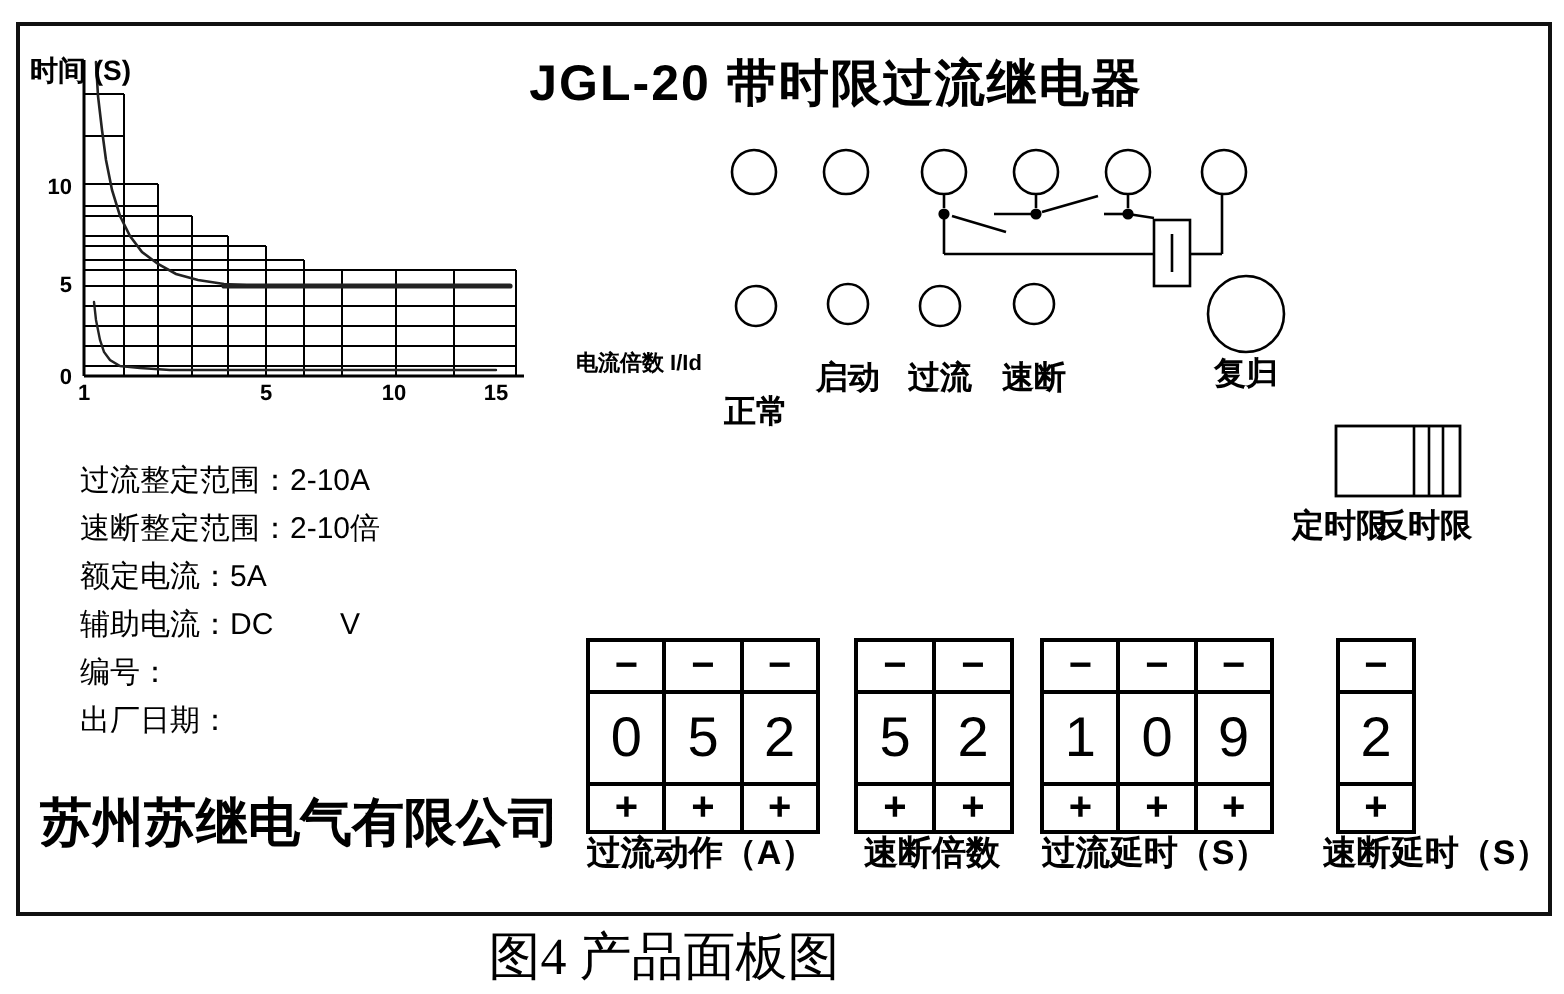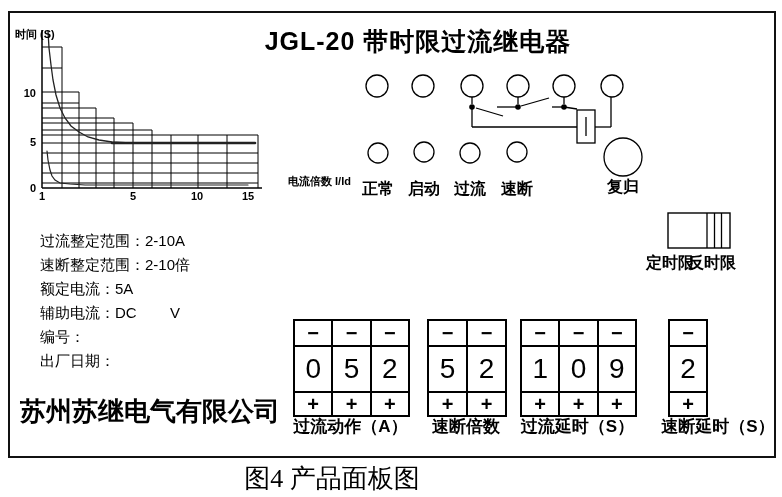--- a/index.html
+++ b/index.html
@@ -3,21 +3,21 @@
 <meta charset="utf-8">
 <style>
   html,body{margin:0;padding:0;background:#fff;}
   #stage{
     position:relative;width:782px;height:497px;background:#ffffff;
     font-family:"Liberation Sans","DejaVu Sans",sans-serif;color:#000;overflow:hidden;
   }
   .abs{position:absolute;}
   #panel-border{left:8px;top:11px;width:764px;height:443px;border:2px solid #111;background:#fff;}
   #page-title{left:258px;top:25px;width:320px;text-align:center;font-size:25px;font-weight:bold;letter-spacing:1px;white-space:nowrap;}
-  #y-axis-label{left:15px;top:27px;font-size:11px;font-weight:bold;white-space:nowrap;}
+  #y-axis-label{left:15px;top:27px;font-size:14px;font-weight:bold;white-space:nowrap;}
   #x-axis-label{left:264px;top:174px;font-size:11px;font-weight:bold;white-space:nowrap;padding-left:24px;}
   .ind-label{position:absolute;top:179px;transform:translateX(-50%);font-size:16px;font-weight:bold;white-space:nowrap;}
   #reset-label{left:623px;top:177px;transform:translateX(-50%);font-size:16px;font-weight:bold;}
   .sw-label{position:absolute;top:253px;transform:translateX(-50%);font-size:16px;font-weight:bold;white-space:nowrap;}
   #spec-block{left:40px;top:229px;}
   .spec-line{font-size:15px;font-weight:normal;line-height:24px;white-space:pre;}
   #company-name{left:20px;top:394px;font-size:26px;font-weight:bold;white-space:nowrap;}
   .disp-group{position:absolute;top:319px;display:grid;grid-template-rows:26px 46px 24px;border:1px solid #000;background:#fff;}
   .disp-cell{border:1px solid #000;display:flex;align-items:center;justify-content:center;}
   .cell-minus,.cell-plus{font-size:20px;font-weight:bold;}
@@ -102,21 +102,21 @@
       <line stroke="#000" stroke-width="1.3" fill="none" x1="595" y1="127" x2="611" y2="127"></line>
       <line stroke="#000" stroke-width="1.3" fill="none" x1="611" y1="127" x2="611" y2="97"></line>
       <circle cx="472" cy="107" r="2.8" fill="#000"></circle>
       <circle cx="518" cy="107" r="2.8" fill="#000"></circle>
       <circle cx="564" cy="107" r="2.8" fill="#000"></circle>
       <rect x="577" y="110" width="18" height="33" stroke="#000" stroke-width="1.3" fill="#fff"></rect>
       <line stroke="#000" stroke-width="1.3" fill="none" x1="586" y1="117" x2="586" y2="136"></line>
     </svg>
 
   <div id="indicator-labels">
-      <div class="ind-label" style="left: 378px;">正常</div>
+      <div class="ind-label" style="left: 378px; margin-top: 17px;">正常</div>
       <div class="ind-label" style="left: 424px;">启动</div>
       <div class="ind-label" style="left: 470px;">过流</div>
       <div class="ind-label" style="left: 517px;">速断</div>
     </div>
   <div class="abs" id="reset-label">复归</div>
 
   <svg id="switch-svg" style="left:660px;top:205px;" width="120" height="55" viewBox="660 205 120 55">
       <rect x="668" y="213" width="62" height="35" stroke="#000" stroke-width="1.4" fill="#fff"></rect>
       <line x1="707" y1="213" x2="707" y2="248" stroke="#000" stroke-width="1.3"></line>
       <line x1="714.5" y1="213" x2="714.5" y2="248" stroke="#000" stroke-width="1.3"></line>

